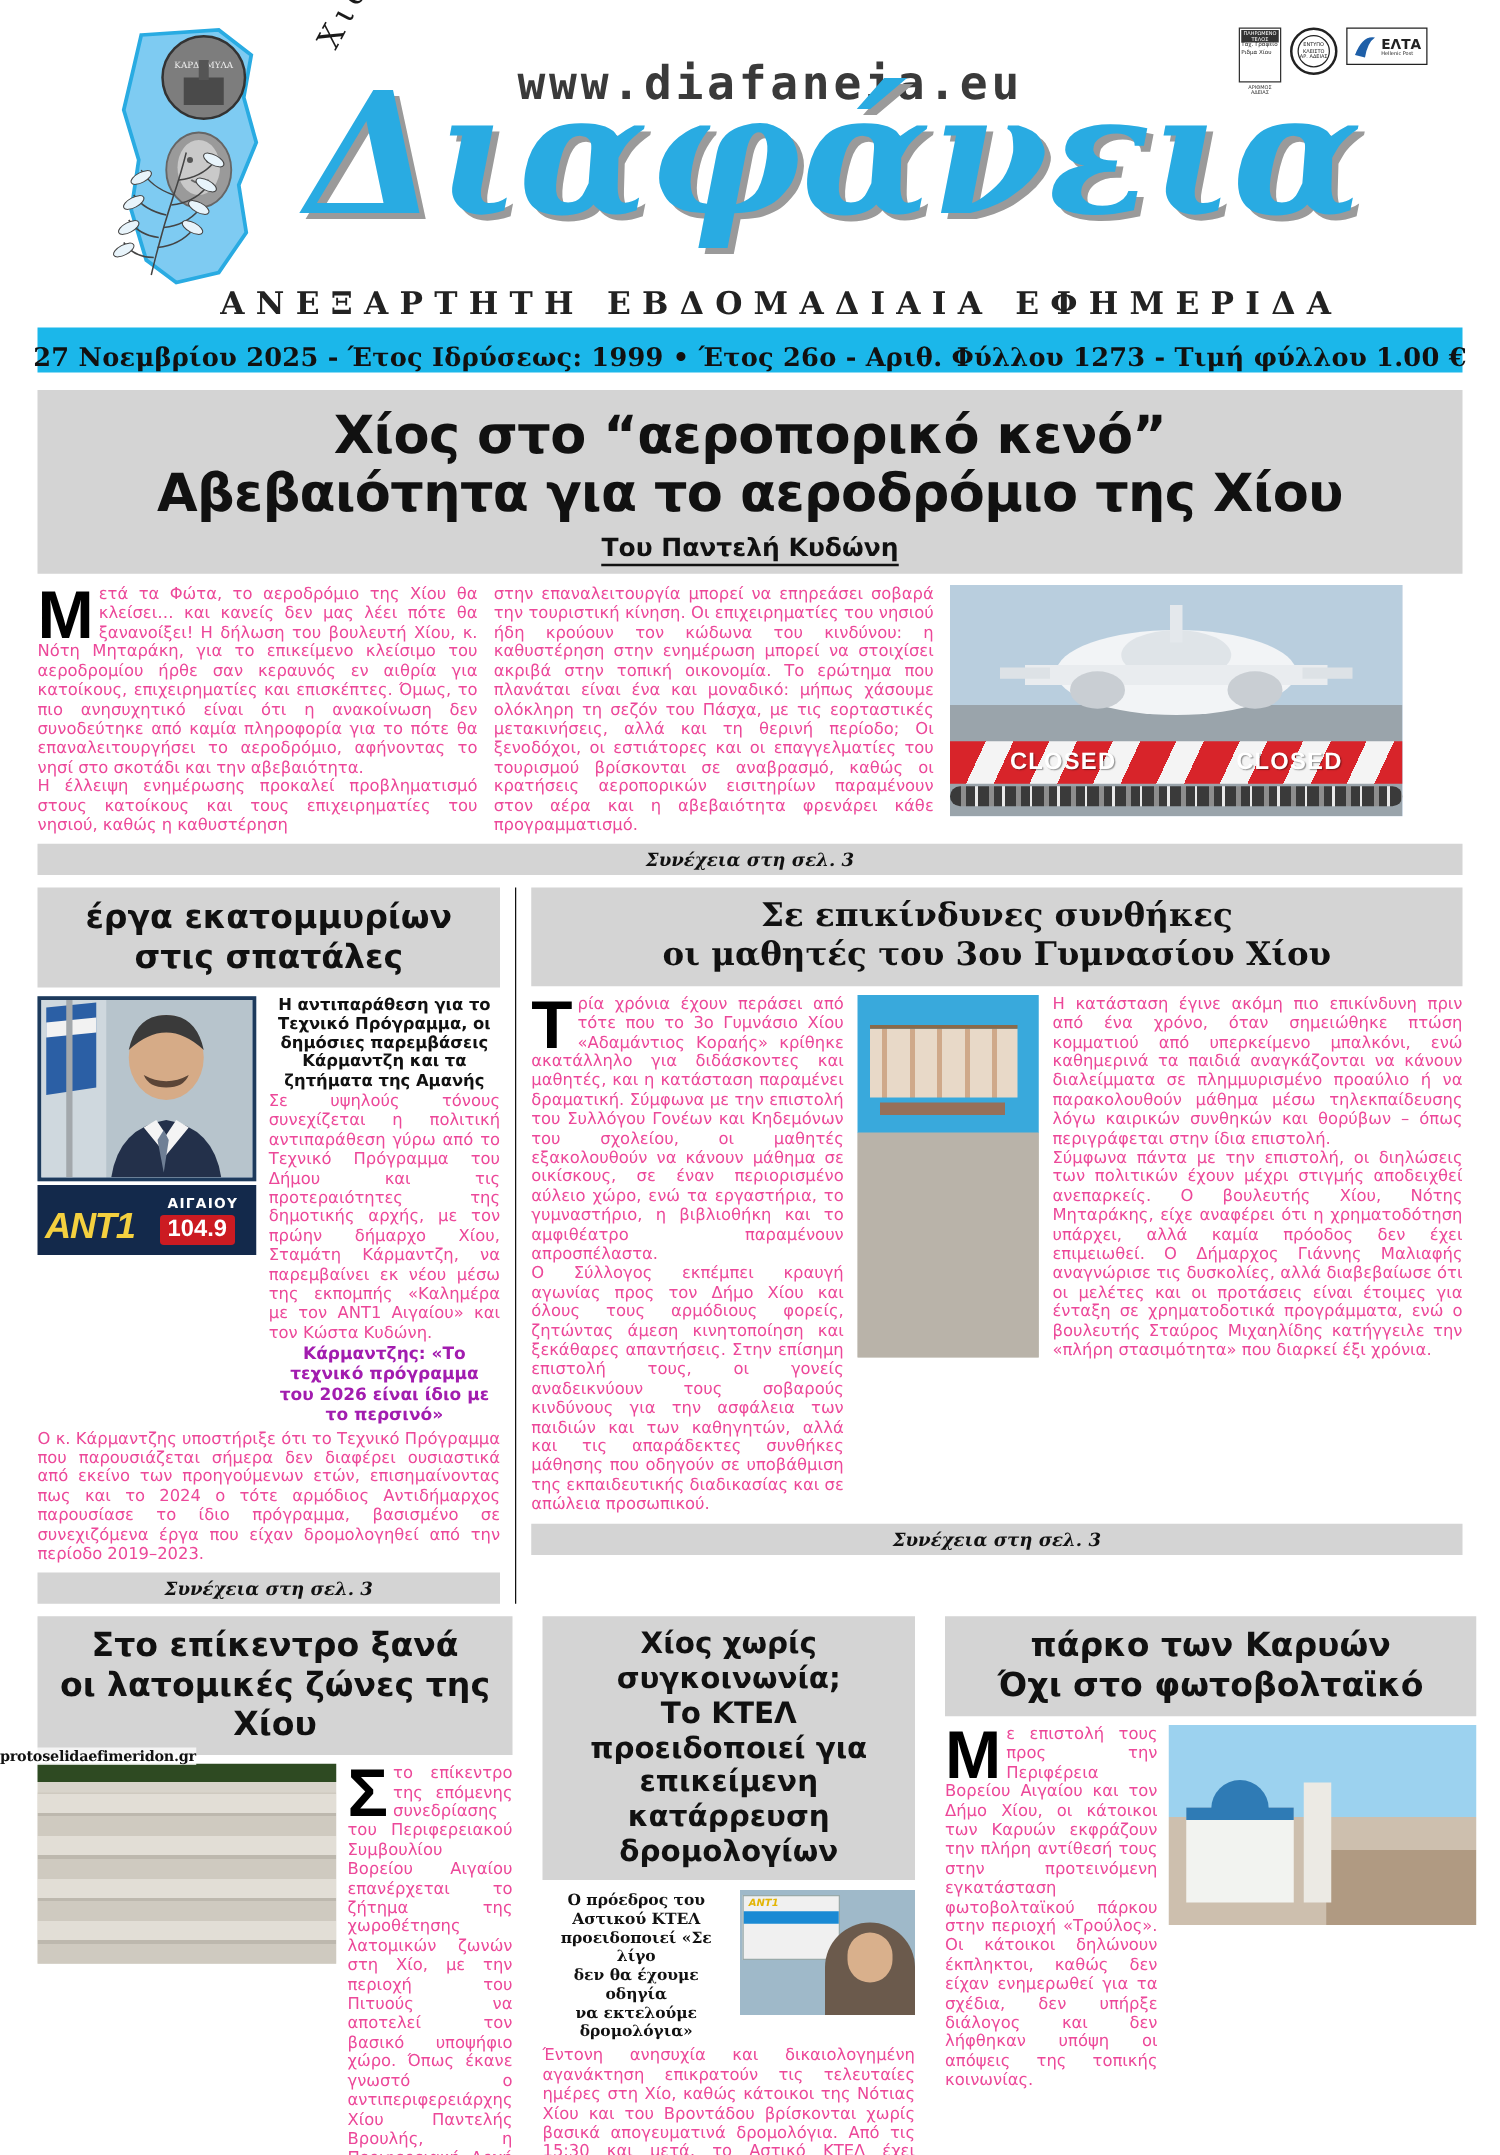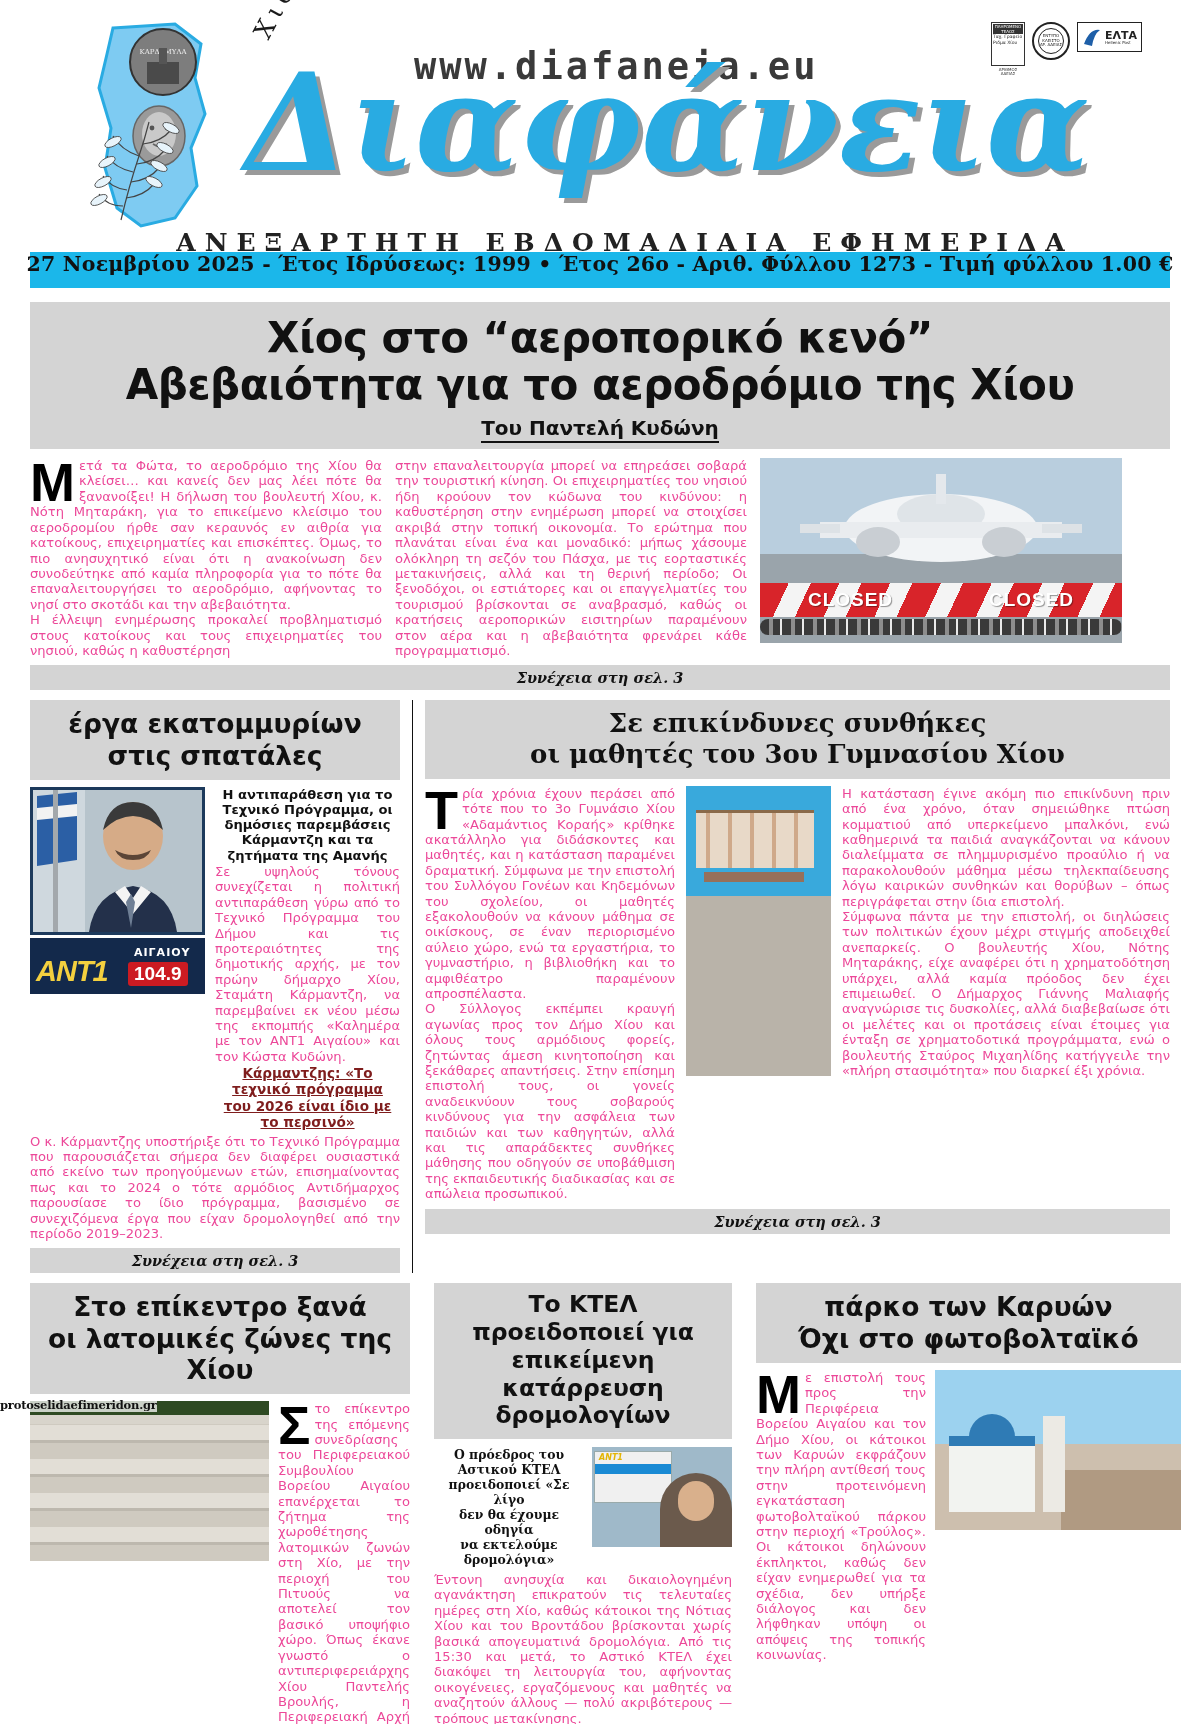--- a/index.html
+++ b/index.html
@@ -56,22 +56,22 @@
     display:flex; align-items:center; justify-content:center;
     font-size:4px; text-align:center; color:#222; line-height:1.1;
   }
   .stamp-circle .inner { width:26px; height:26px; border-radius:50%; border:1px solid #222; display:flex; align-items:center; justify-content:center;}
   .elta { display:flex; align-items:center; gap:3px; border:1.5px solid #222; padding:3px 4px; }
   .elta-txt { font-size:11px; font-weight:bold; color:#222; line-height:1; }
   .elta-txt small { display:block; font-size:4px; font-weight:normal; }
 
   
   .datebar {
-    height:36px; background:#1BB7EA; display:flex; align-items:flex-start; justify-content:center;
-    margin-top:2px;
+    height:36px; background:#1BB7EA; display:flex; align-items:flex-end; justify-content:center;
+    margin-top:12px;
   }
   .datebar span {
     font-family:"DejaVu Serif", serif; font-weight:bold; font-size:20.5px; color:#111;
     letter-spacing:0.2px; white-space:nowrap;
   }
 
   
   .lead-head {
     background:#d4d4d4; margin-top:14px; padding:12px 10px 6px;
     text-align:center;
@@ -145,21 +145,21 @@
   .ant1-aig {
     position:absolute; left:104px; top:8px; color:#fff; font-size:11px; font-weight:bold; letter-spacing:1px;
   }
   .ant1-freq {
     position:absolute; left:98px; top:24px; background:#cc1b22; color:#fff;
     font-family:"Liberation Sans", sans-serif; font-weight:bold; font-size:19px;
     padding:1px 6px; border-radius:3px;
   }
   .kar-text { flex:1; }
   p.lead-bold { font-size:13.1px; line-height:15.2px; font-weight:bold; text-align:center; color:#111; margin:0 0 1px; }
-  p.pull { font-size:13.6px; line-height:15.6px; font-weight:bold; text-align:center; color:#7f1d1d; margin:2px 0 1px;text-decoration:underline; }
+  p.pull { font-size:13.6px; line-height:15.6px; font-weight:bold; text-align:center; color:#a21caf; margin:2px 0 1px; }
 
   
   .gym-body { display:flex; gap:11px; margin-top:7px; }
   .gym-c1 { width:250px; }
   .gym-mid { width:145px; }
   .gym-c2 { width:328px; }
   .gym-img { width:145px; height:290px; background:linear-gradient(#39a9dc 0 38%,#b8b2a8 38% 100%); position:relative; overflow:hidden;}
   .gym-img .tank { position:absolute; left:10px; top:24px; width:118px; height:58px;
     background:repeating-linear-gradient(90deg,#e8d9c8 0 10px,#cfa98a 10px 14px,#e8d9c8 14px 22px); border-top:3px solid #8a6a4a;}
   .gym-img .wall { position:absolute; left:0; bottom:0; width:100%; height:62%; background:#b9b3a9; }
@@ -407,20 +407,21 @@
           <p class="art dropcap">Στο επίκεντρο της επόμενης συνεδρίασης του Περιφερειακού Συμβουλίου Βορείου Αιγαίου επανέρχεται το ζήτημα της χωροθέτησης λατομικών ζωνών στη Χίο, με την περιοχή του Πιτυούς να αποτελεί τον βασικό υποψήφιο χώρο. Όπως έκανε γνωστό ο αντιπεριφερειάρχης Χίου Παντελής Βρουλής, η Περιφερειακή Αρχή εισηγείται την οριοθέτηση λατομικής ζώνης σε έκταση που ανήκει στην τοπική κοινότητα και στηρίζει μάλιστα την πιθανότητα λειτουργίας δύο ξεχωριστών λατομείων, λόγω της μεγάλης έκτασης και των αυξημένων αναγκών σε αδρανή υλικά.</p>
         </div>
       </div>
 
     </div>
 
     <div class="vrule"></div>
 
     <div class="col-b">
       <div class="sechead">
+        <div class="ln" style="font-size:23.5px">Χίος χωρίς συγκοινωνία;</div>
         <div class="ln" style="font-size:23.5px">Το ΚΤΕΛ προειδοποιεί για</div>
         <div class="ln" style="font-size:23.5px">επικείμενη κατάρρευση</div>
         <div class="ln" style="font-size:23.5px">δρομολογίων</div>
       </div>
       <div class="ktel-sub">
         <div class="ktel-subtext">
           <p>Ο πρόεδρος του Αστικού ΚΤΕΛ</p>
           <p>προειδοποιεί «Σε λίγο</p>
           <p>δεν θα έχουμε οδηγία</p>
           <p>να εκτελούμε δρομολόγια»</p>

